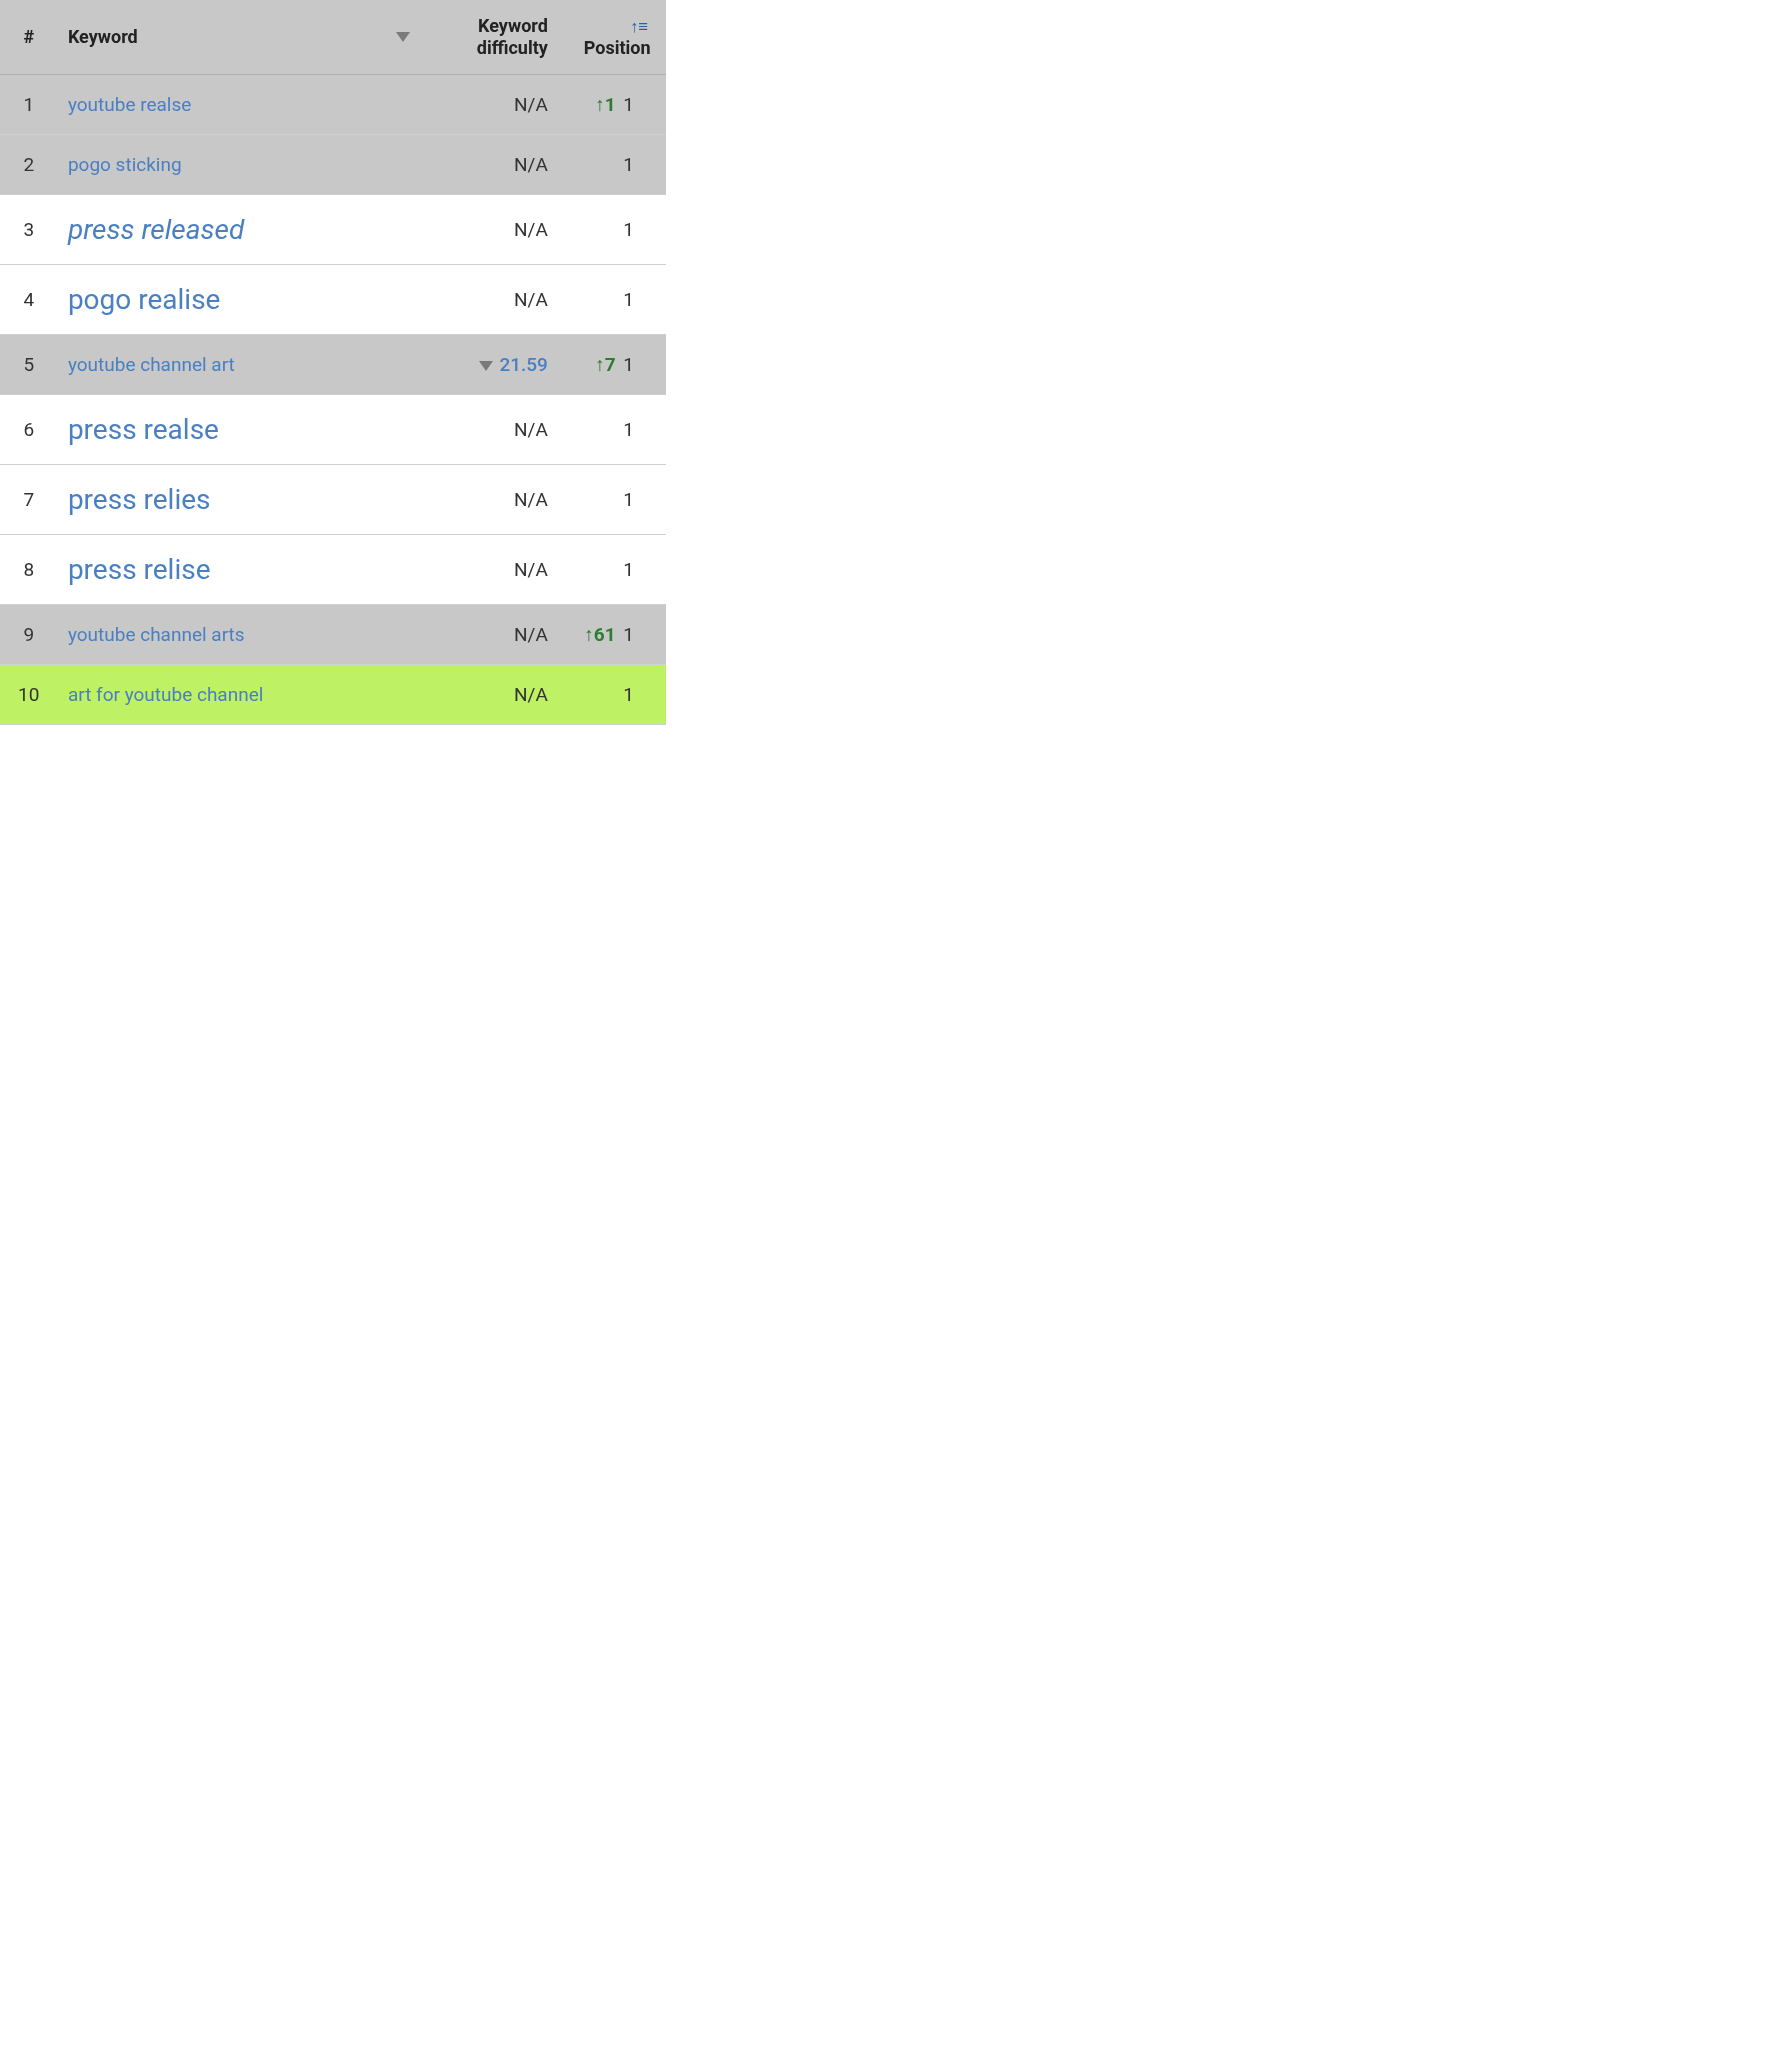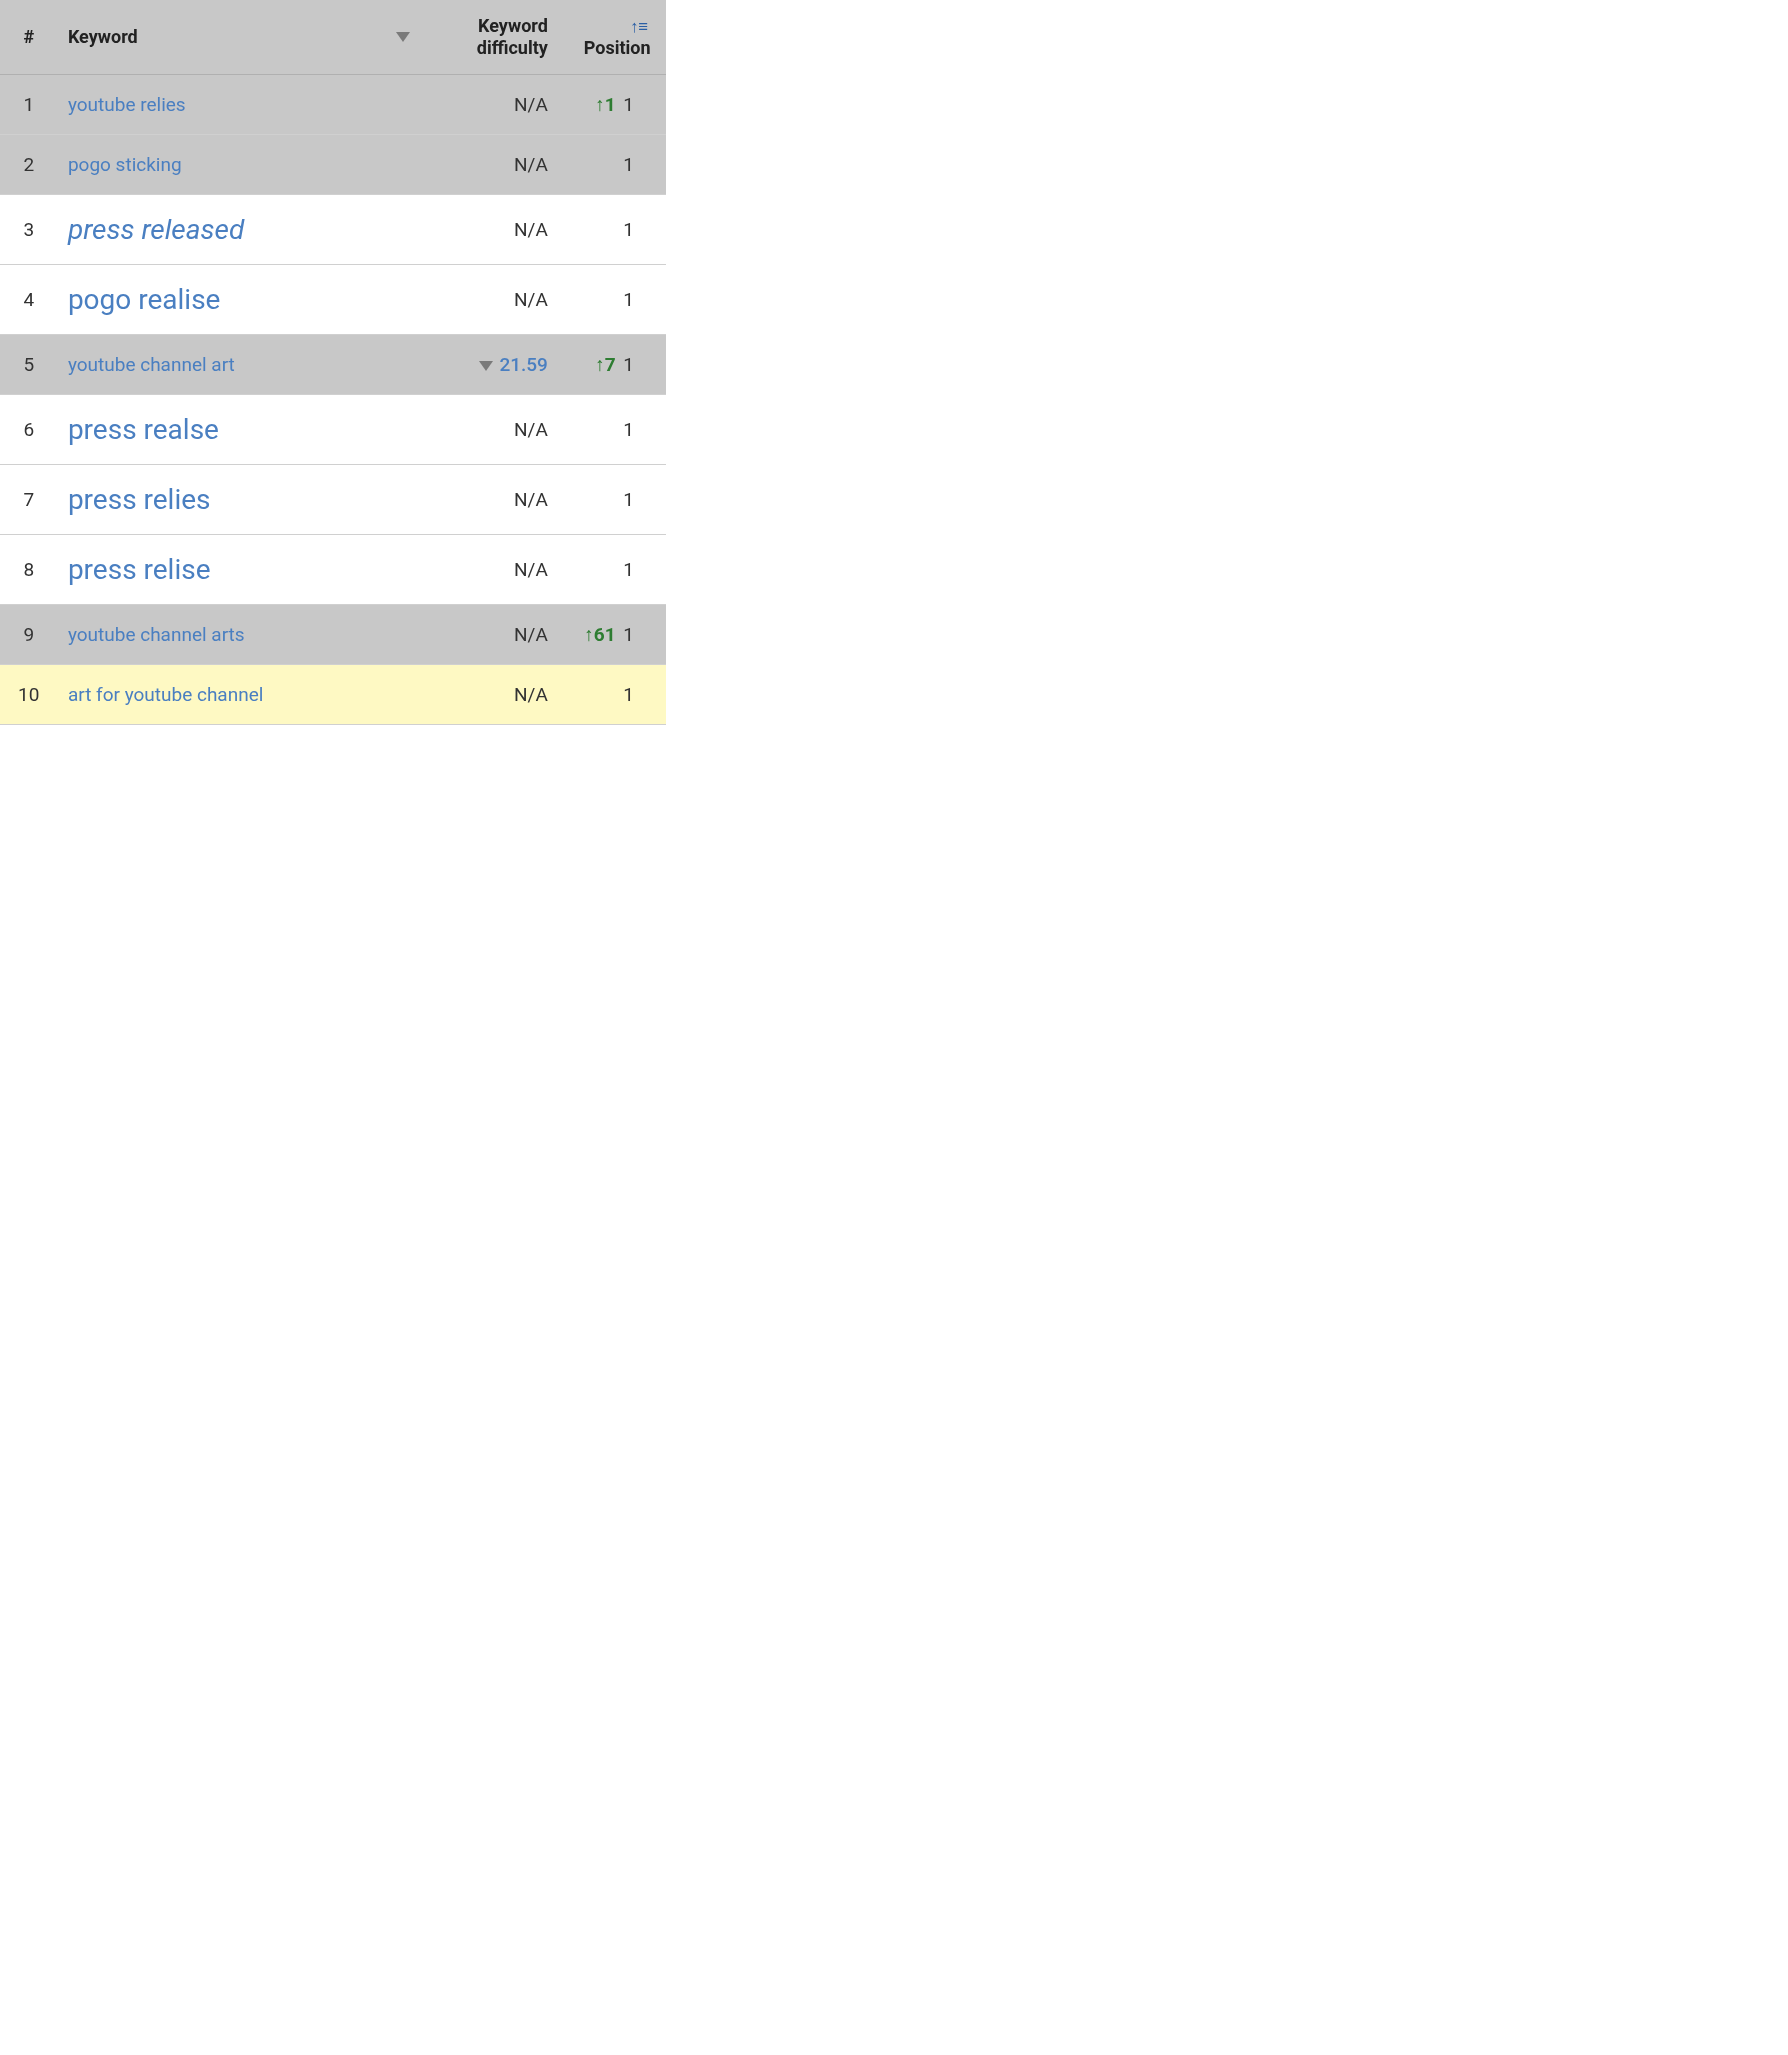--- a/index.html
+++ b/index.html
@@ -131,21 +131,21 @@
       </th>
       <th class="col-position">
         <span class="position-sort-icon" style="color:#2a5fa5;">↑≡</span>
         <span>Position</span>
       </th>
     </tr>
   </thead>
   <tbody id="table-body">
   <tr style="background-color: rgb(200, 200, 200);">
         <td class="col-num">1</td>
-        <td class="col-keyword" style="color: rgb(74, 127, 193);">youtube relies</td>
+        <td class="col-keyword" style="color: rgb(74, 127, 193);">youtube realse</td>
         <td class="col-difficulty">N/A</td>
         <td class="col-position"><span style="color: rgb(46, 125, 50); font-weight: 700; font-size: 19px; margin-right: 7.7px;">↑1</span><span>1</span></td>
       </tr>
       <tr style="background-color: rgb(200, 200, 200); border-bottom: 1.3px solid rgb(176, 176, 176);">
         <td class="col-num">2</td>
         <td class="col-keyword" style="color: rgb(74, 127, 193);">pogo sticking</td>
         <td class="col-difficulty">N/A</td>
         <td class="col-position"><span>1</span></td>
       </tr>
       <tr style="background-color: rgb(255, 255, 255);">
@@ -183,21 +183,21 @@
         <td class="col-keyword" style="color: rgb(74, 127, 193); font-size: 28px;">press relise</td>
         <td class="col-difficulty" style="font-size: 19px;">N/A</td>
         <td class="col-position" style="font-size: 19px;"><span>1</span></td>
       </tr>
       <tr style="background-color: rgb(200, 200, 200);">
         <td class="col-num">9</td>
         <td class="col-keyword" style="color: rgb(74, 127, 193); margin-top: 12px;">youtube channel arts</td>
         <td class="col-difficulty">N/A</td>
         <td class="col-position"><span style="color: rgb(46, 125, 50); font-weight: 700; font-size: 19px; margin-right: 7.7px;">↑61</span><span>1</span></td>
       </tr>
-      <tr style="background-color: #fef9c3;">
+      <tr style="background-color: #bef264;">
         <td class="col-num">10</td>
         <td class="col-keyword" style="color: rgb(74, 127, 193);">art for youtube channel</td>
         <td class="col-difficulty">N/A</td>
         <td class="col-position"><span>1</span></td>
       </tr>
     </tbody>
 </table>
 
 
 </body></html>

